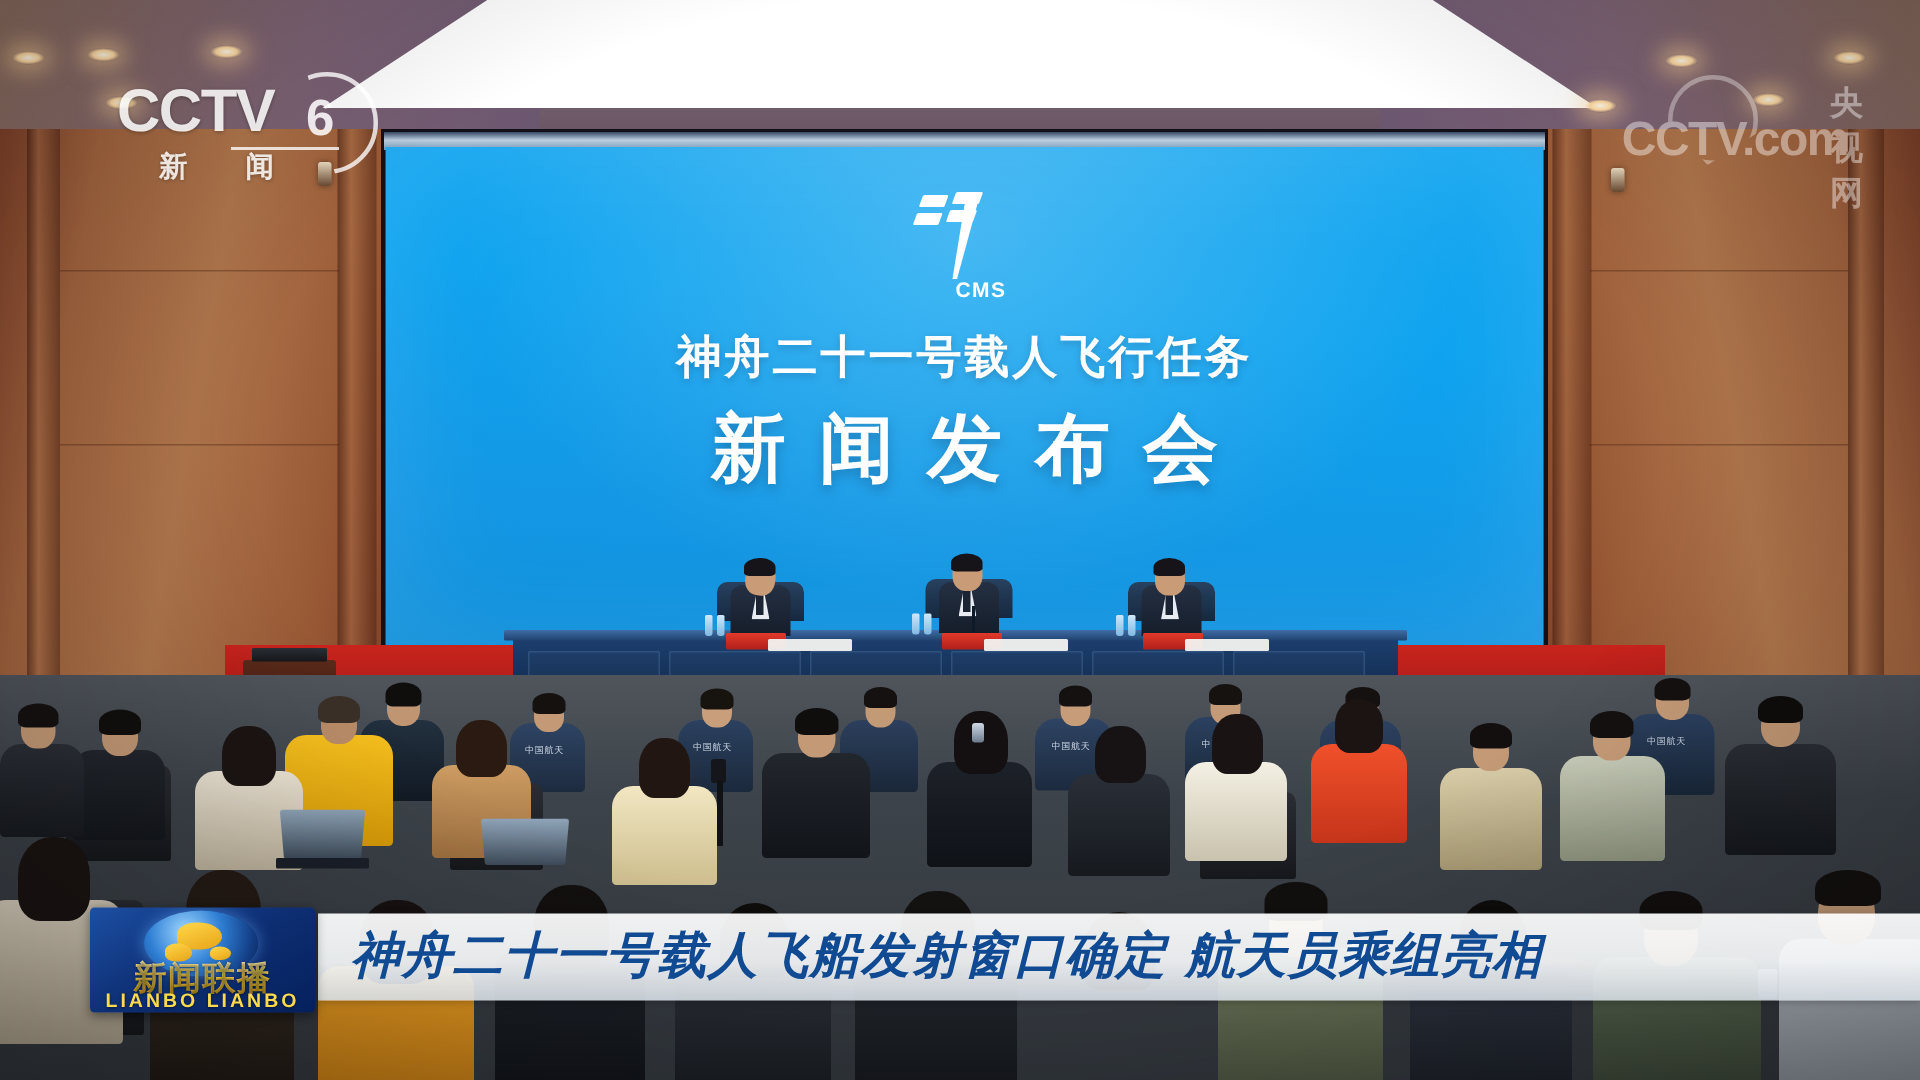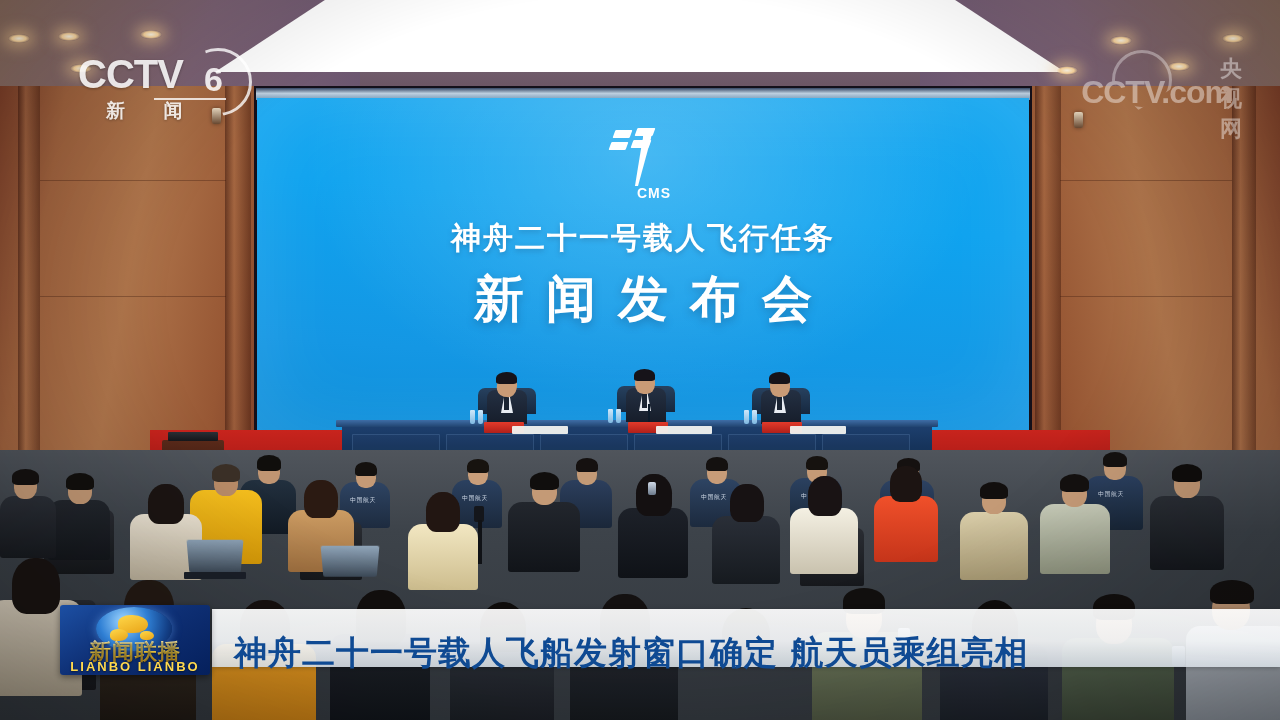--- a/index.html
+++ b/index.html
@@ -159,23 +159,23 @@
     -webkit-background-clip:text;background-clip:text;color:transparent;
     font-family:"DejaVu Sans","Liberation Sans",sans-serif;
     text-shadow:0 1px 2px rgba(0,0,0,.45);}
   .xw-en{position:absolute;left:0;right:0;top:54px;text-align:center;font-size:13px;
     font-weight:bold;letter-spacing:2px;color:#ffd94e;
     text-shadow:0 1px 2px rgba(0,0,0,.5);}
   .head-bar{position:absolute;left:152px;top:-14px;width:1068px;height:58px;
     background:linear-gradient(180deg,rgba(255,255,255,.93) 0%,rgba(246,248,250,.92) 55%,
       rgba(214,221,228,.9) 100%);
     box-shadow:0 1px 5px rgba(0,0,0,.25);}
-  .head-txt{position:absolute;left:22px;top:22px;font-size:33px;font-weight:bold;
+  .head-txt{position:absolute;left:22px;top:6px;font-size:33px;font-weight:bold;
     color:#0f4a93;letter-spacing:1px;white-space:nowrap;
-    font-family:"DejaVu Sans","Liberation Sans",sans-serif;}
+    font-family:"DejaVu Sans","Liberation Sans",sans-serif;font-style:italic;}
 </style>
 </head>
 <body>
 
 <div id="screen">
 
   <div class="ceiling"></div>
   <div class="ceiling-tintL"></div>
   <div class="ceiling-tintR"></div>
   <div class="ceiling-panel"></div>

